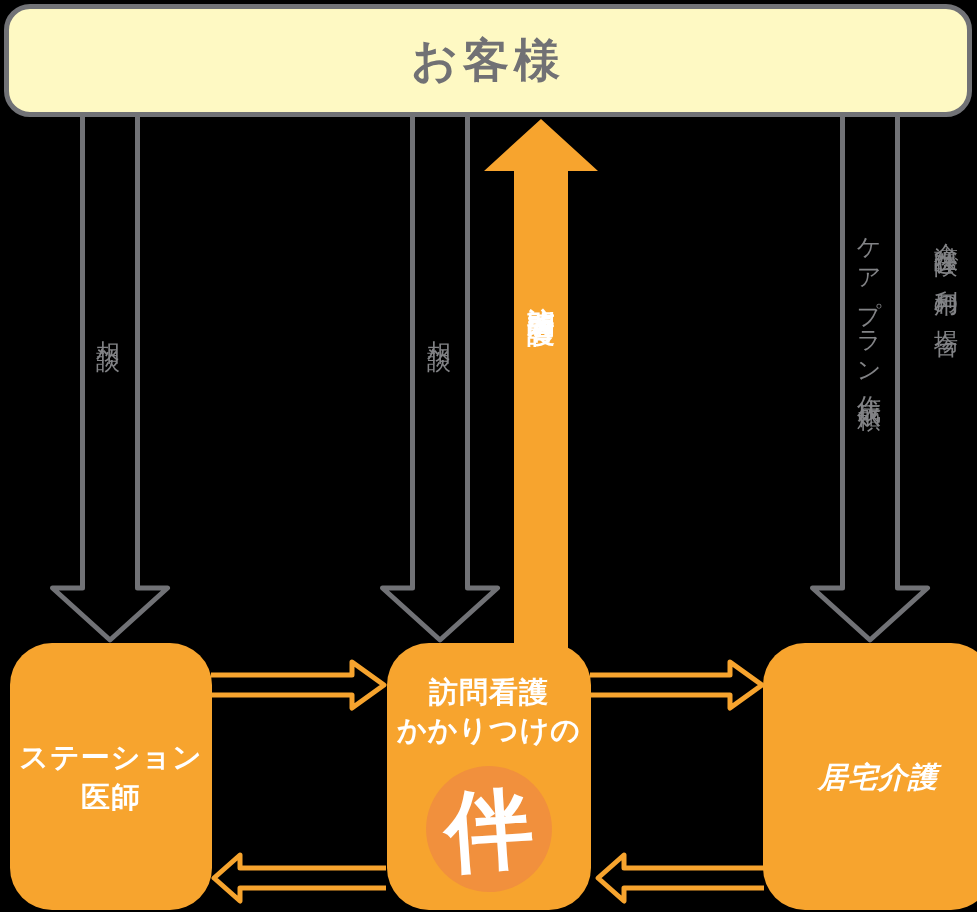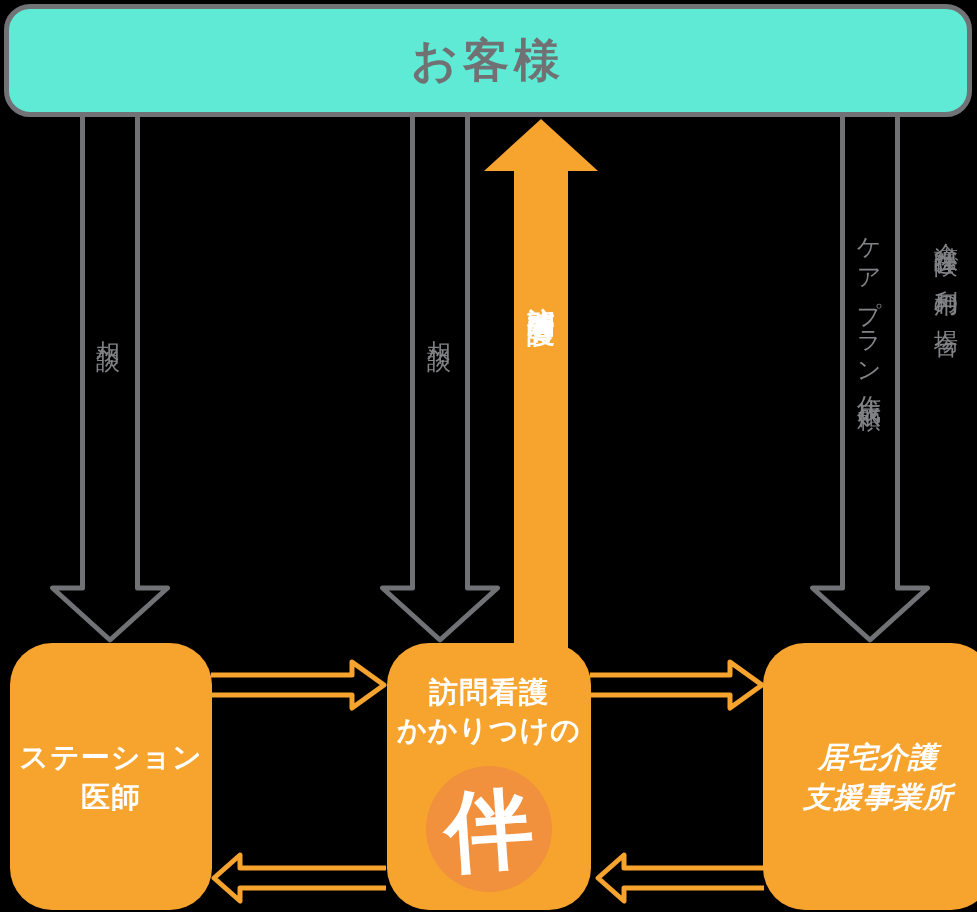--- a/index.html
+++ b/index.html
@@ -3,21 +3,21 @@
 <meta charset="utf-8">
 <style>
   html,body{margin:0;padding:0;background:#000;}
   .stage{
     position:relative;width:977px;height:912px;background:#000000;
     font-family:"Liberation Sans","DejaVu Sans",sans-serif;overflow:hidden;
   }
   
   .topbox{
     position:absolute;left:4px;top:4px;width:958px;height:103px;
-    border:5px solid #717276;border-radius:26px;background:#5eead4;
+    border:5px solid #717276;border-radius:26px;background:#fef9c3;
     display:flex;align-items:center;justify-content:center;
   }
   .topbox .label{
     color:#717174;font-size:46px;font-weight:bold;letter-spacing:5px;
   }
   
   .obox{
     position:absolute;top:643px;height:267px;background:#F7A42E;border-radius:42px;
     color:#ffffff;font-weight:bold;text-align:center;
     display:flex;flex-direction:column;align-items:center;
@@ -66,21 +66,20 @@
   <div class="obox station">
     <div class="line">訪問看護</div>
     <div class="line">かかりつけの</div>
     <div class="logo-circle">
       <span class="kanji">伴</span>
     </div>
   </div>
 
   <div class="obox care">
     <div class="line">居宅介護</div>
-    <div class="line">支援事業所</div>
   </div>
 
   <svg class="arrows" width="977" height="912" viewBox="0 0 977 912">
 
     <path d="M 82.5,112 L 82.5,588 L 52.5,588 L 110,640 L 167.5,588 L 137.5,588 L 137.5,112" fill="none" stroke="#717276" stroke-width="5" stroke-linejoin="round"></path>
     <path d="M 412.5,112 L 412.5,588 L 382.5,588 L 440,640 L 497.5,588 L 467.5,588 L 467.5,112" fill="none" stroke="#717276" stroke-width="5" stroke-linejoin="round"></path>
     <path d="M 842.5,112 L 842.5,588 L 812.5,588 L 870,640 L 927.5,588 L 897.5,588 L 897.5,112" fill="none" stroke="#717276" stroke-width="5" stroke-linejoin="round"></path>
 
     <polygon points="541,119 598,171 568,171 568,660 514,660 514,171 484,171" fill="#F7A42E"></polygon>
 

